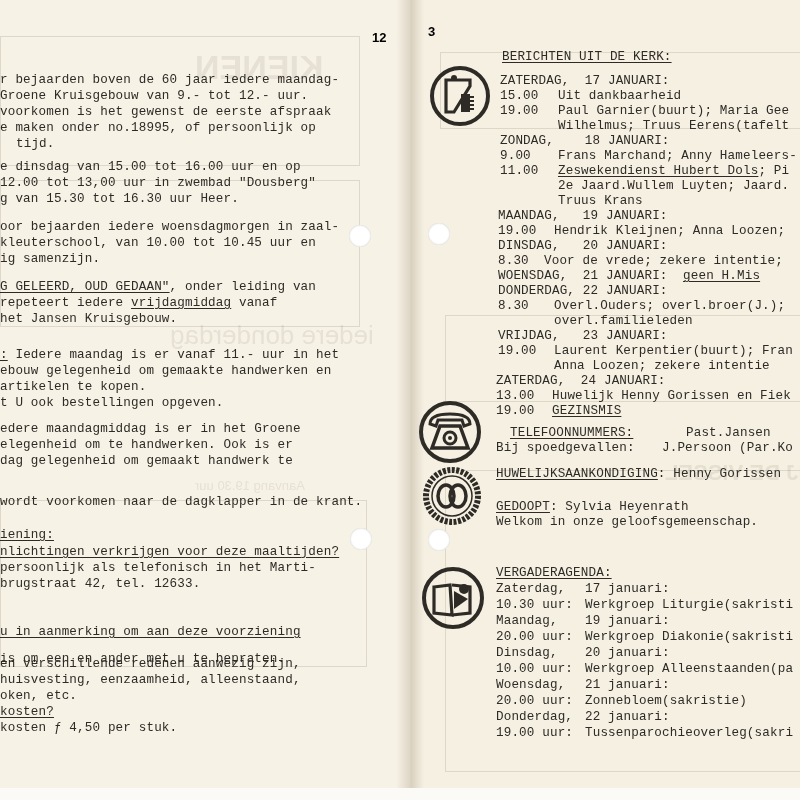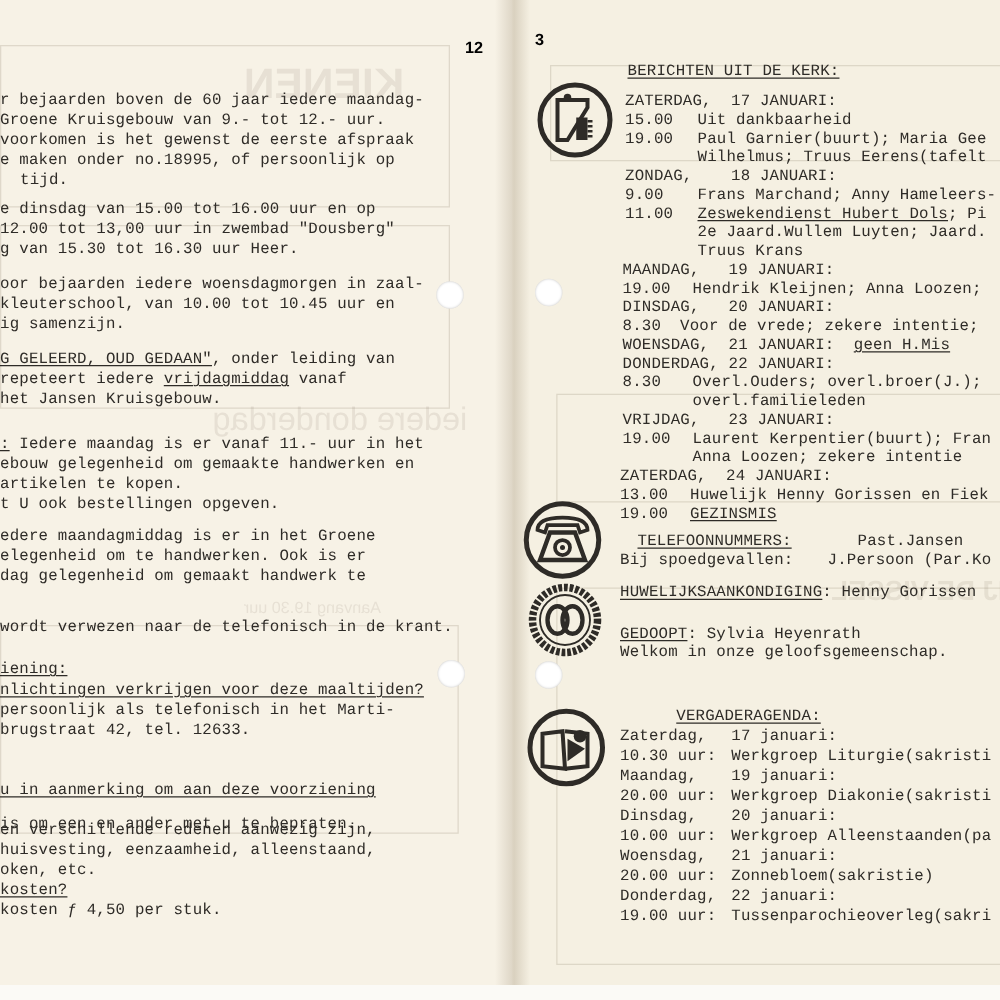--- a/index.html
+++ b/index.html
@@ -80,21 +80,21 @@
     <span class="u">:</span><span> Iedere maandag is er vanaf 11.- uur in het</span>
   </div>
   <div class="line" style="left:0;top:364px;">ebouw gelegenheid om gemaakte handwerken en</div>
   <div class="line" style="left:0;top:380px;">artikelen te kopen.</div>
   <div class="line" style="left:0;top:422px;">edere maandagmiddag is er in het Groene</div>
 
   <div class="line" style="left:0;top:396px;">t U ook bestellingen opgeven.</div>
   <div class="line" style="left:0;top:438px;">elegenheid om te handwerken. Ook is er</div>
   <div class="line" style="left:0;top:454px;">dag gelegenheid om gemaakt handwerk te</div>
 
-  <div class="line" style="left:0;top:495px;">wordt verwezen naar de telefonisch in de krant.</div>
+  <div class="line" style="left:0;top:495px;">wordt voorkomen naar de dagklapper in de krant.</div>
 
   <div class="line u" style="left:0;top:528px;">iening:</div>
   <div class="line u" style="left:0;top:545px;text-align:right;">nlichtingen verkrijgen voor deze maaltijden?</div>
   <div class="line" style="left:0;top:561px;"> persoonlijk als telefonisch in het Marti-</div>
   <div class="line" style="left:0;top:577px;">brugstraat 42, tel. 12633.</div>
   <div class="line" style="left:0;top:609px;margin-top:43px;">is om een en ander met u te bepraten.</div>
   <div class="line u" style="left:0;top:625px;">u in aanmerking om aan deze voorziening</div>
   <div class="line" style="left:0;top:657px;">en verschillende redenen aanwezig zijn,</div>
   <div class="line" style="left:0;top:673px;"> huisvesting, eenzaamheid, alleenstaand,</div>
   <div class="line" style="left:0;top:689px;">oken, etc.</div>
@@ -179,21 +179,21 @@
   <div class="hole" style="left:18px;top:529px;"></div>
 
   <svg class="icon" width="66" height="66" viewBox="0 0 66 66" style="left:10px;top:565px;">
     <circle cx="33" cy="33" r="29" fill="none" stroke="#2e2b27" stroke-width="4"></circle>
     <path d="M14 22 L30 20 L32 50 L14 48 Z" fill="none" stroke="#2e2b27" stroke-width="3.2"></path>
     <path d="M32 20 L50 22 L50 48 L32 50" fill="none" stroke="#2e2b27" stroke-width="3.2"></path>
     <path d="M34 26 L48 34 L34 44 Z" fill="#2e2b27"></path>
     <circle cx="44" cy="24" r="5" fill="#2e2b27"></circle>
   </svg>
 
-  <div class="line u" style="left:86px;top:566px;margin-left:45px;">VERGADERAGENDA:</div>
+  <div class="line u" style="left:86px;top:566px;">VERGADERAGENDA:</div>
   <div class="line" style="left:86px;top:582px;"><span class="tab" style="width:89px;">Zaterdag,</span><span>17 januari:</span></div>
   <div class="line" style="left:86px;top:598px;"><span class="tab" style="width:89px;">10.30 uur:</span><span>Werkgroep Liturgie(sakristi</span></div>
   <div class="line" style="left:86px;top:614px;"><span class="tab" style="width:89px;">Maandag,</span><span>19 januari:</span></div>
   <div class="line" style="left:86px;top:630px;"><span class="tab" style="width:89px;">20.00 uur:</span><span>Werkgroep Diakonie(sakristi</span></div>
   <div class="line" style="left:86px;top:646px;"><span class="tab" style="width:89px;">Dinsdag,</span><span>20 januari:</span></div>
   <div class="line" style="left:86px;top:662px;"><span class="tab" style="width:89px;">10.00 uur:</span><span>Werkgroep Alleenstaanden(pa</span></div>
   <div class="line" style="left:86px;top:678px;"><span class="tab" style="width:89px;">Woensdag,</span><span>21 januari:</span></div>
   <div class="line" style="left:86px;top:694px;"><span class="tab" style="width:89px;">20.00 uur:</span><span>Zonnebloem(sakristie)</span></div>
   <div class="line" style="left:86px;top:710px;"><span class="tab" style="width:89px;">Donderdag,</span><span>22 januari:</span></div>
   <div class="line" style="left:86px;top:726px;"><span class="tab" style="width:89px;">19.00 uur:</span><span>Tussenparochieoverleg(sakri</span></div>

